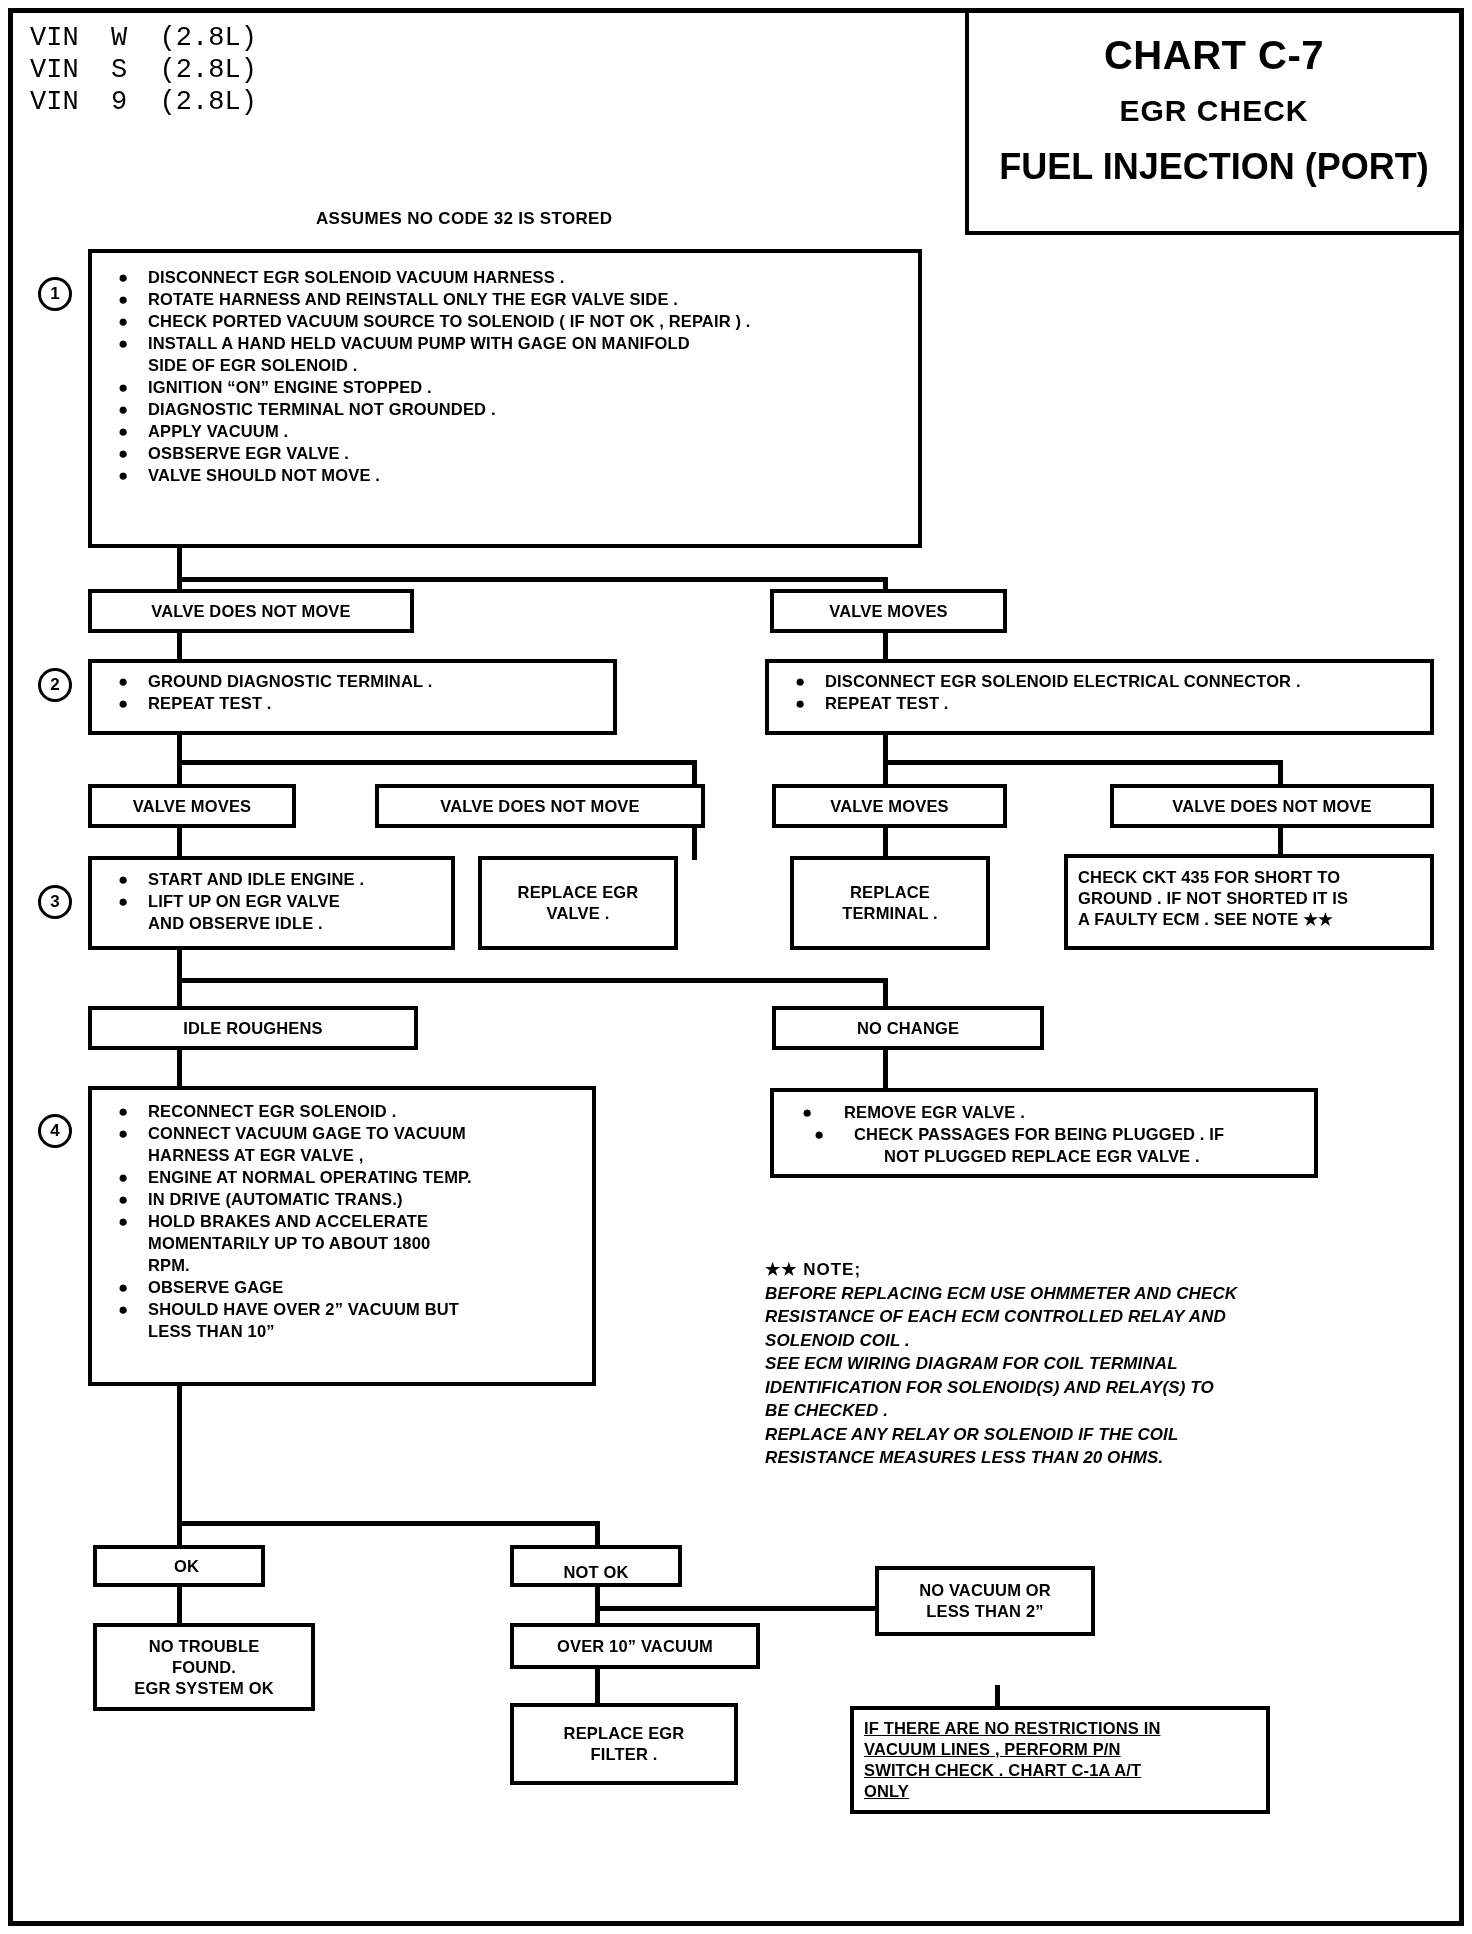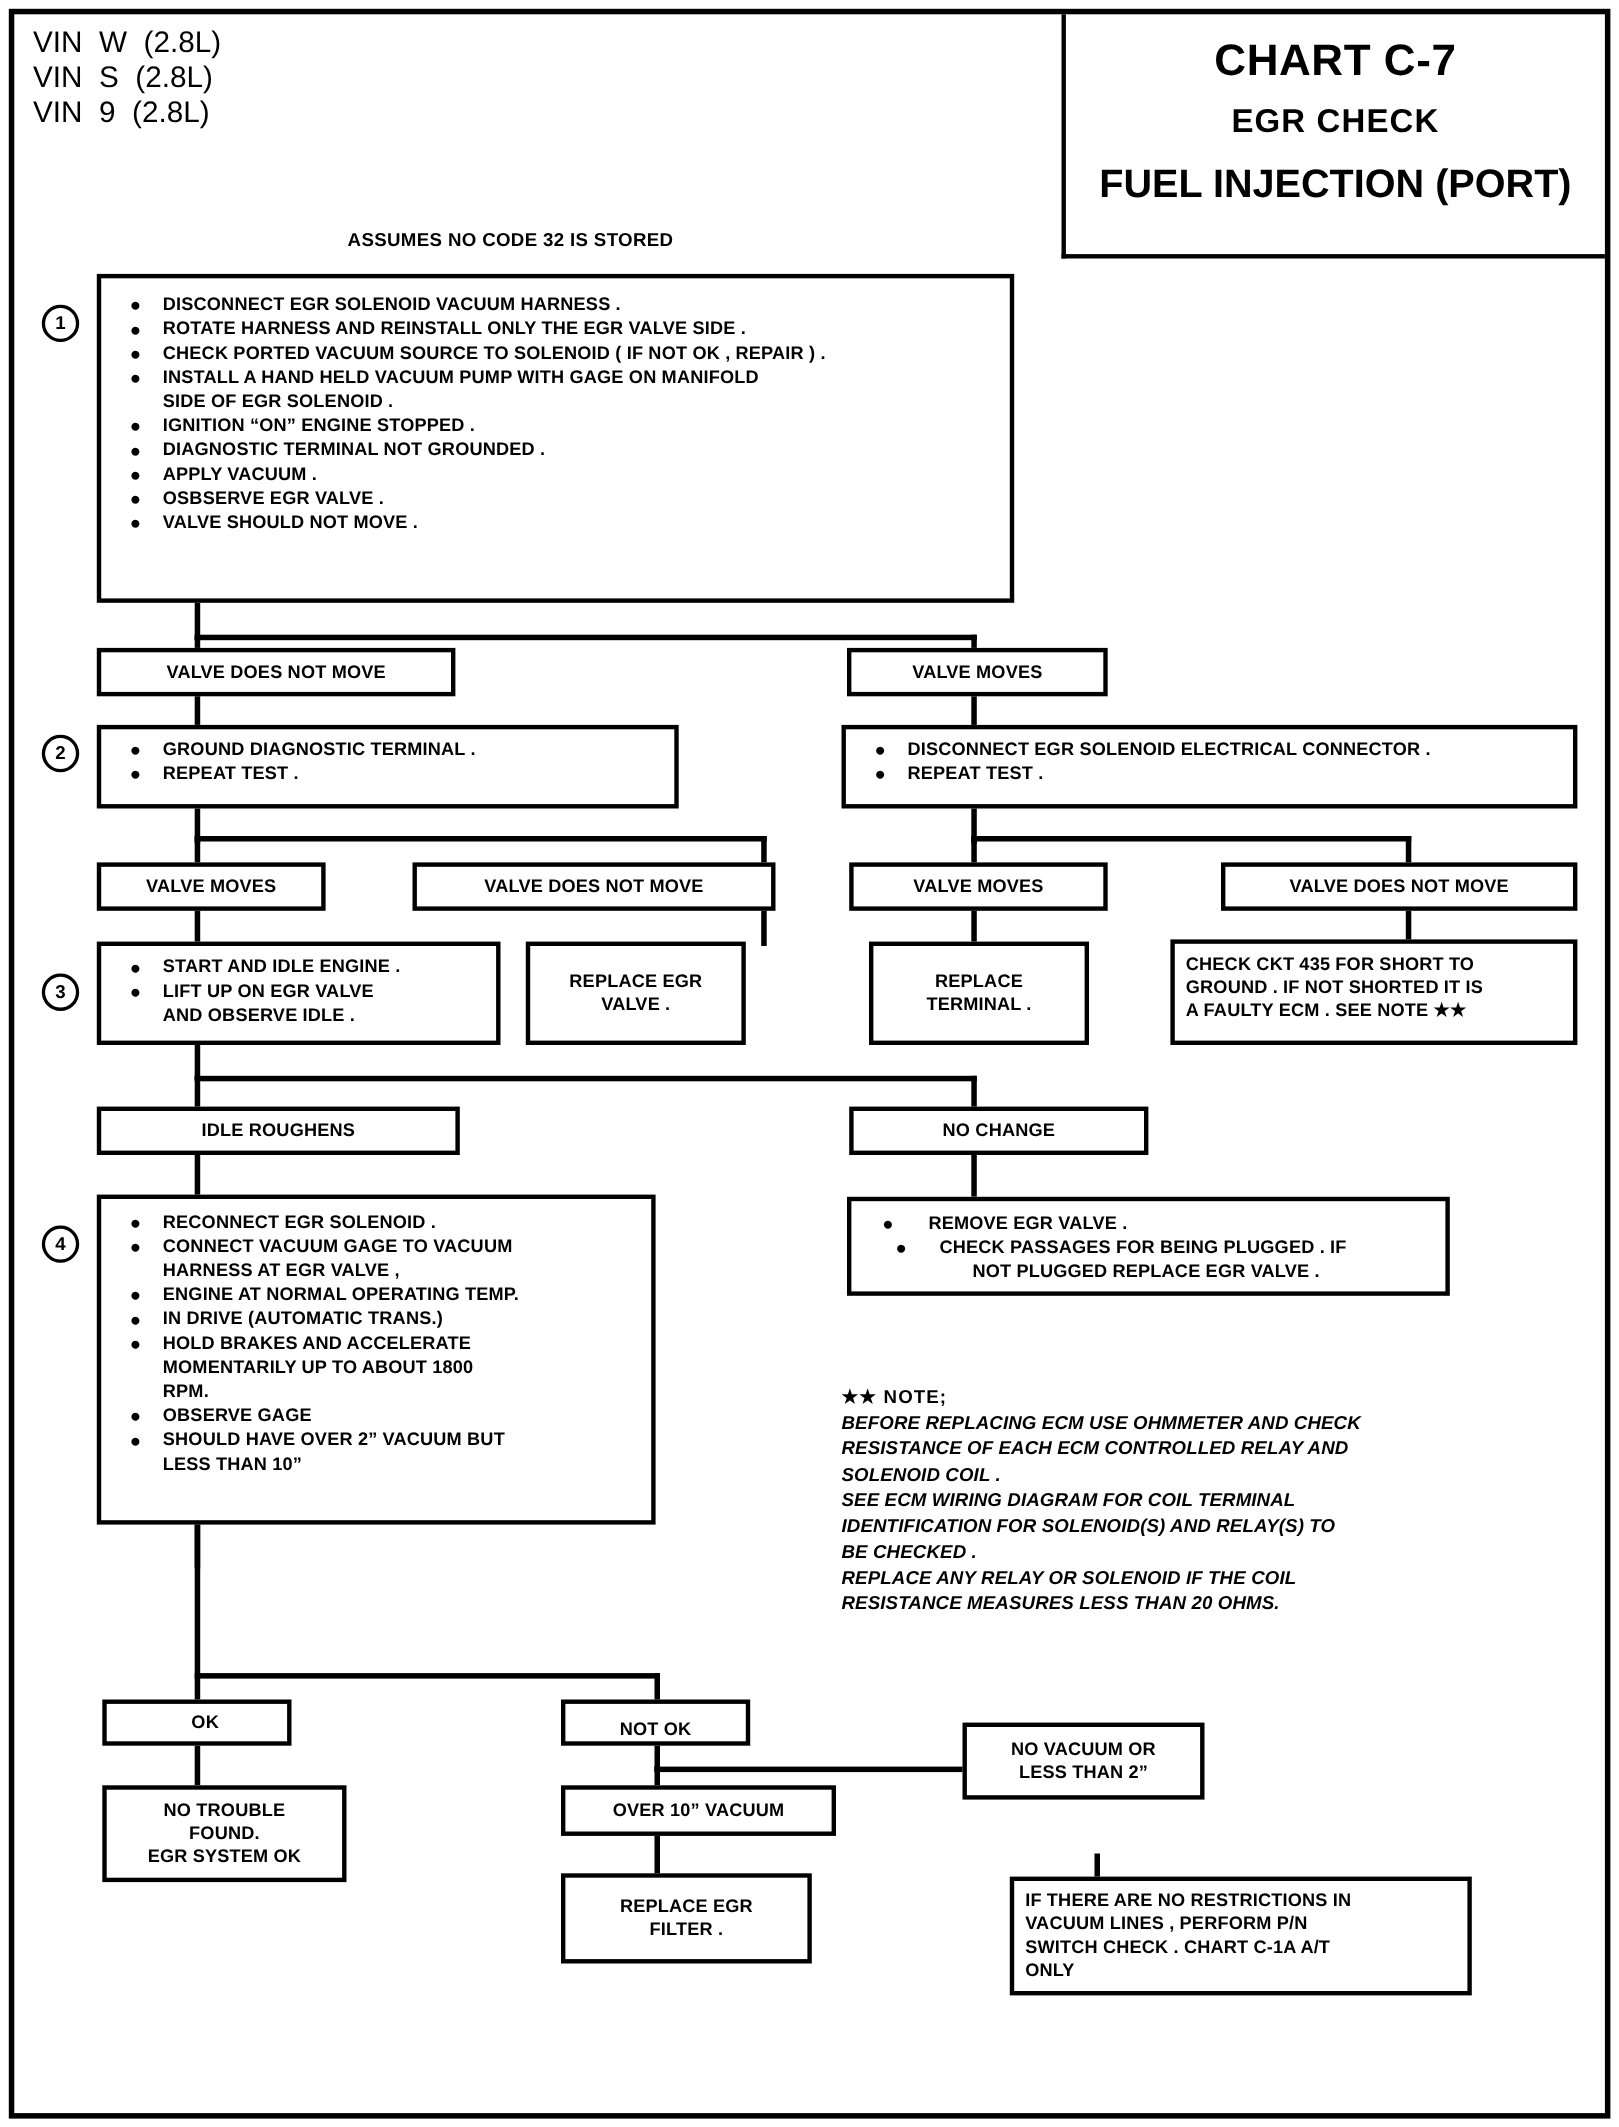--- a/index.html
+++ b/index.html
@@ -13,21 +13,21 @@
   }
   
   #frame{
     position:absolute;left:8px;top:8px;
     width:1456px;height:1918px;
     border:5px solid #000;
     box-sizing:border-box;
   }
   .vin{
     position:absolute;
-    font-family:Liberation Sans, sans-serif;
+    font-family:Liberation Mono, monospace;
     font-size:27px;
     line-height:32px;
     color:#000;
     white-space:pre;
   }
   
   #titlebox{
     position:absolute;
     left:965px;top:13px;width:494px;height:222px;
     border-left:4px solid #000;border-bottom:4px solid #000;
@@ -336,21 +336,21 @@
   <div class="vline" style="left:595px;top:1669px;height:36px;"></div>
   <div class="vline" style="left:995px;top:1685px;height:28px;"></div>
 
   <div class="box thick center" style="left:510px;top:1703px;width:228px;height:82px;">
     <div>
       <div>REPLACE EGR</div>
       <div>FILTER .</div>
     </div>
   </div>
 
-  <div class="box thick" style="left:918px;top:1706px;width:420px;height:108px;">
+  <div class="box thick" style="left:850px;top:1706px;width:420px;height:108px;text-decoration:underline;">
     <div class="inner" style="padding:8px 10px;">
       <div>IF THERE ARE NO RESTRICTIONS IN</div>
       <div>VACUUM LINES , PERFORM P/N</div>
       <div>SWITCH CHECK . CHART C-1A A/T</div>
       <div>ONLY</div>
     </div>
   </div>
 
 </div>
 

